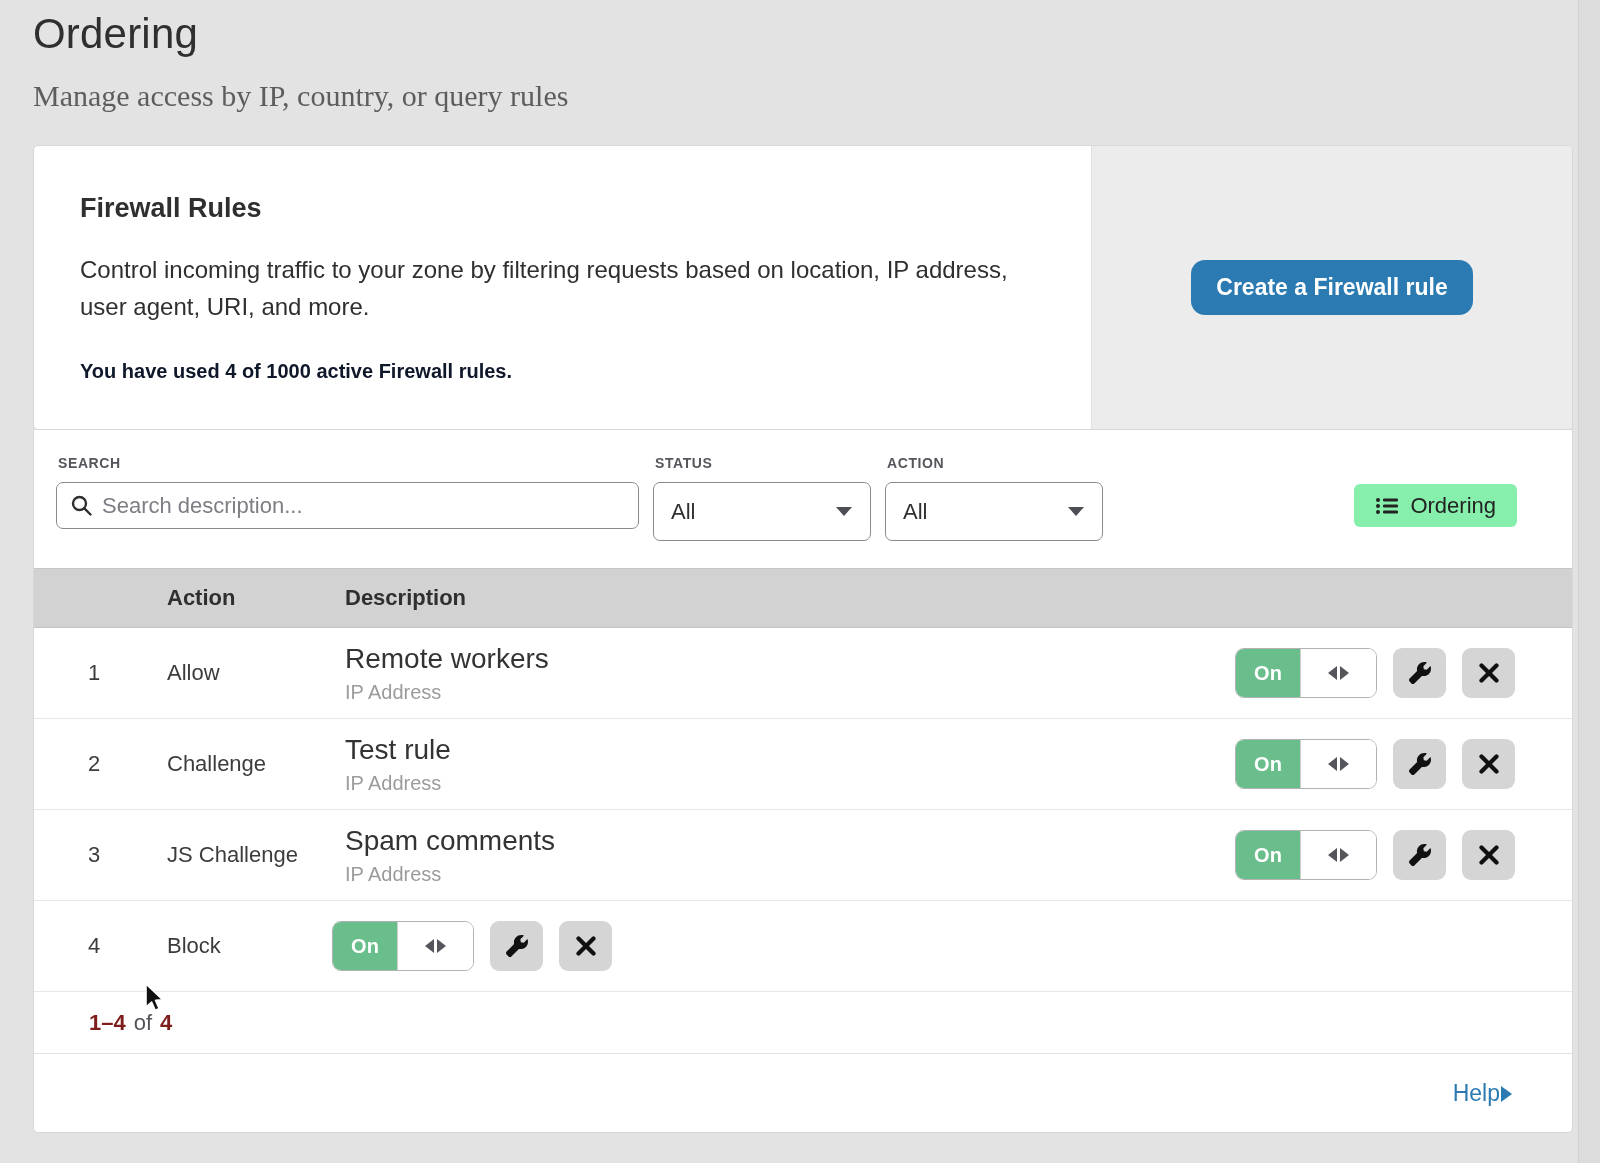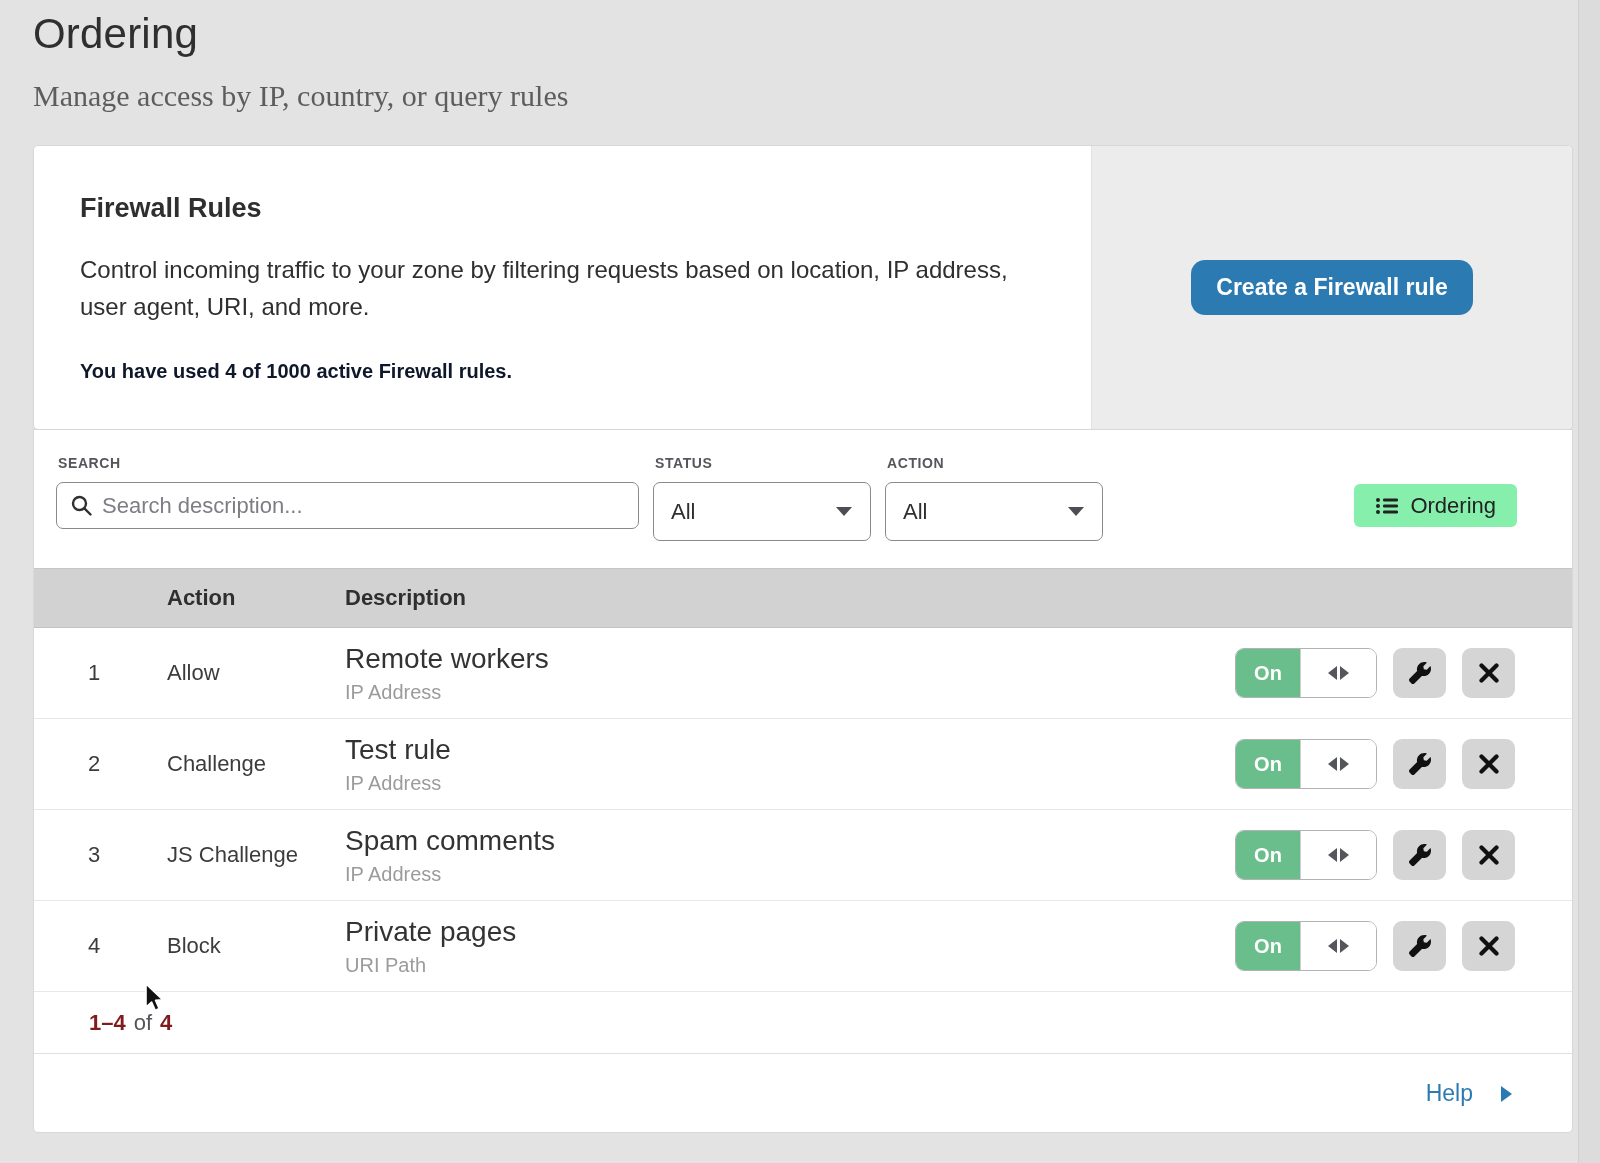--- a/index.html
+++ b/index.html
@@ -127,21 +127,21 @@
   }
 
   
   .pagination-row {
     height:62px; display:flex; align-items:center; padding-left:55px;
     font-size:22px; color:#55555c; border-bottom:1px solid #e0e0e0;
   }
   .pagination-row b { color:#7f1d1d; }
   .pagination-row .of { margin:0 8px; }
   .help-row { height:78px; display:flex; align-items:center; justify-content:flex-end; padding-right:60px; }
-  .help-link { display:flex; align-items:center; gap:28px; font-size:23px; color:#2b7bb2; text-decoration:none; cursor:pointer; }
+  .help-link { display:flex; align-items:center; gap:1px; font-size:23px; color:#2b7bb2; text-decoration:none; cursor:pointer; }
   .tri-help { width:0; height:0; border-top:8px solid transparent; border-bottom:8px solid transparent; border-left:11px solid #2b7bb2; margin-top:2px; }
 
   
   .mouse-cursor { position:absolute; left:143px; top:983px; pointer-events:none; }
 </style>
 </head>
 <body>
 
 <div class="viewport">
   <div class="right-edge-strip"></div>
@@ -313,24 +313,20 @@
             <line x1="17.5" y1="2.5" x2="2.5" y2="17.5" stroke="#111" stroke-width="4.2" stroke-linecap="round"></line>
           </svg>
         </span>
       </button>
     </div>
   </div>
 
   <div class="rule-row">
     <div class="cell num">4</div>
     <div class="cell action">Block</div>
-    <div class="cell desc">
-      <div class="desc-title">Private pages</div>
-      <div class="desc-sub">URI Path</div>
-    </div>
     <div class="controls">
       <div class="toggle">
         <div class="toggle-on">On</div>
         <div class="toggle-arrows">
           <span class="tri-left"></span>
                 <span class="tri-right"></span>
         </div>
       </div>
       <button class="icon-btn">
         <span style="display:flex;">

